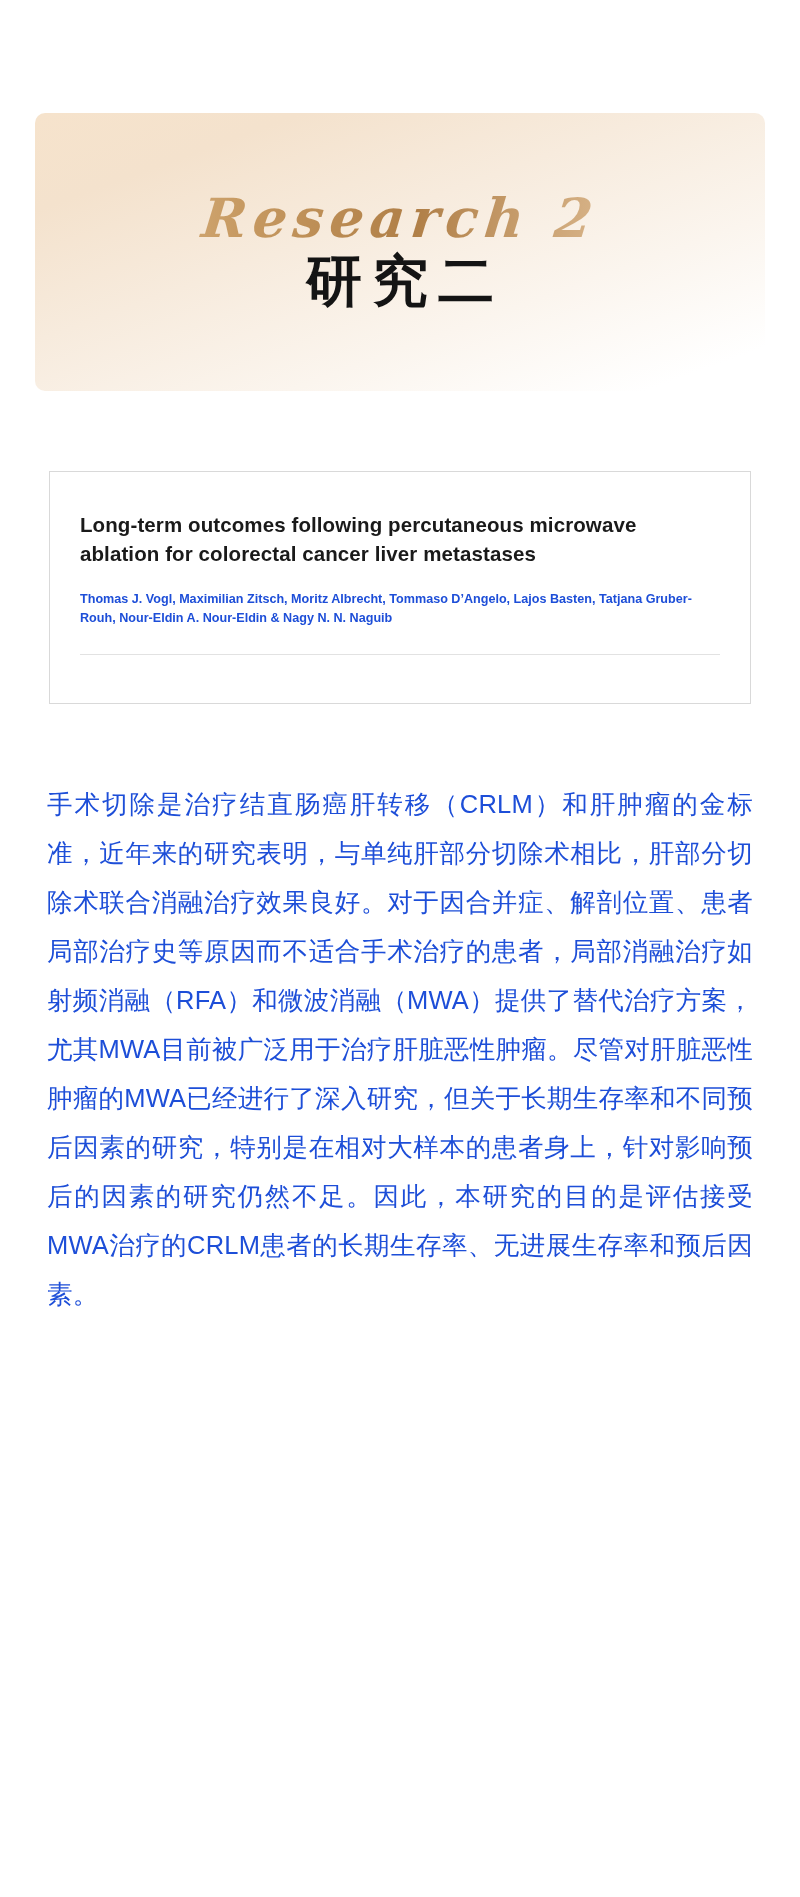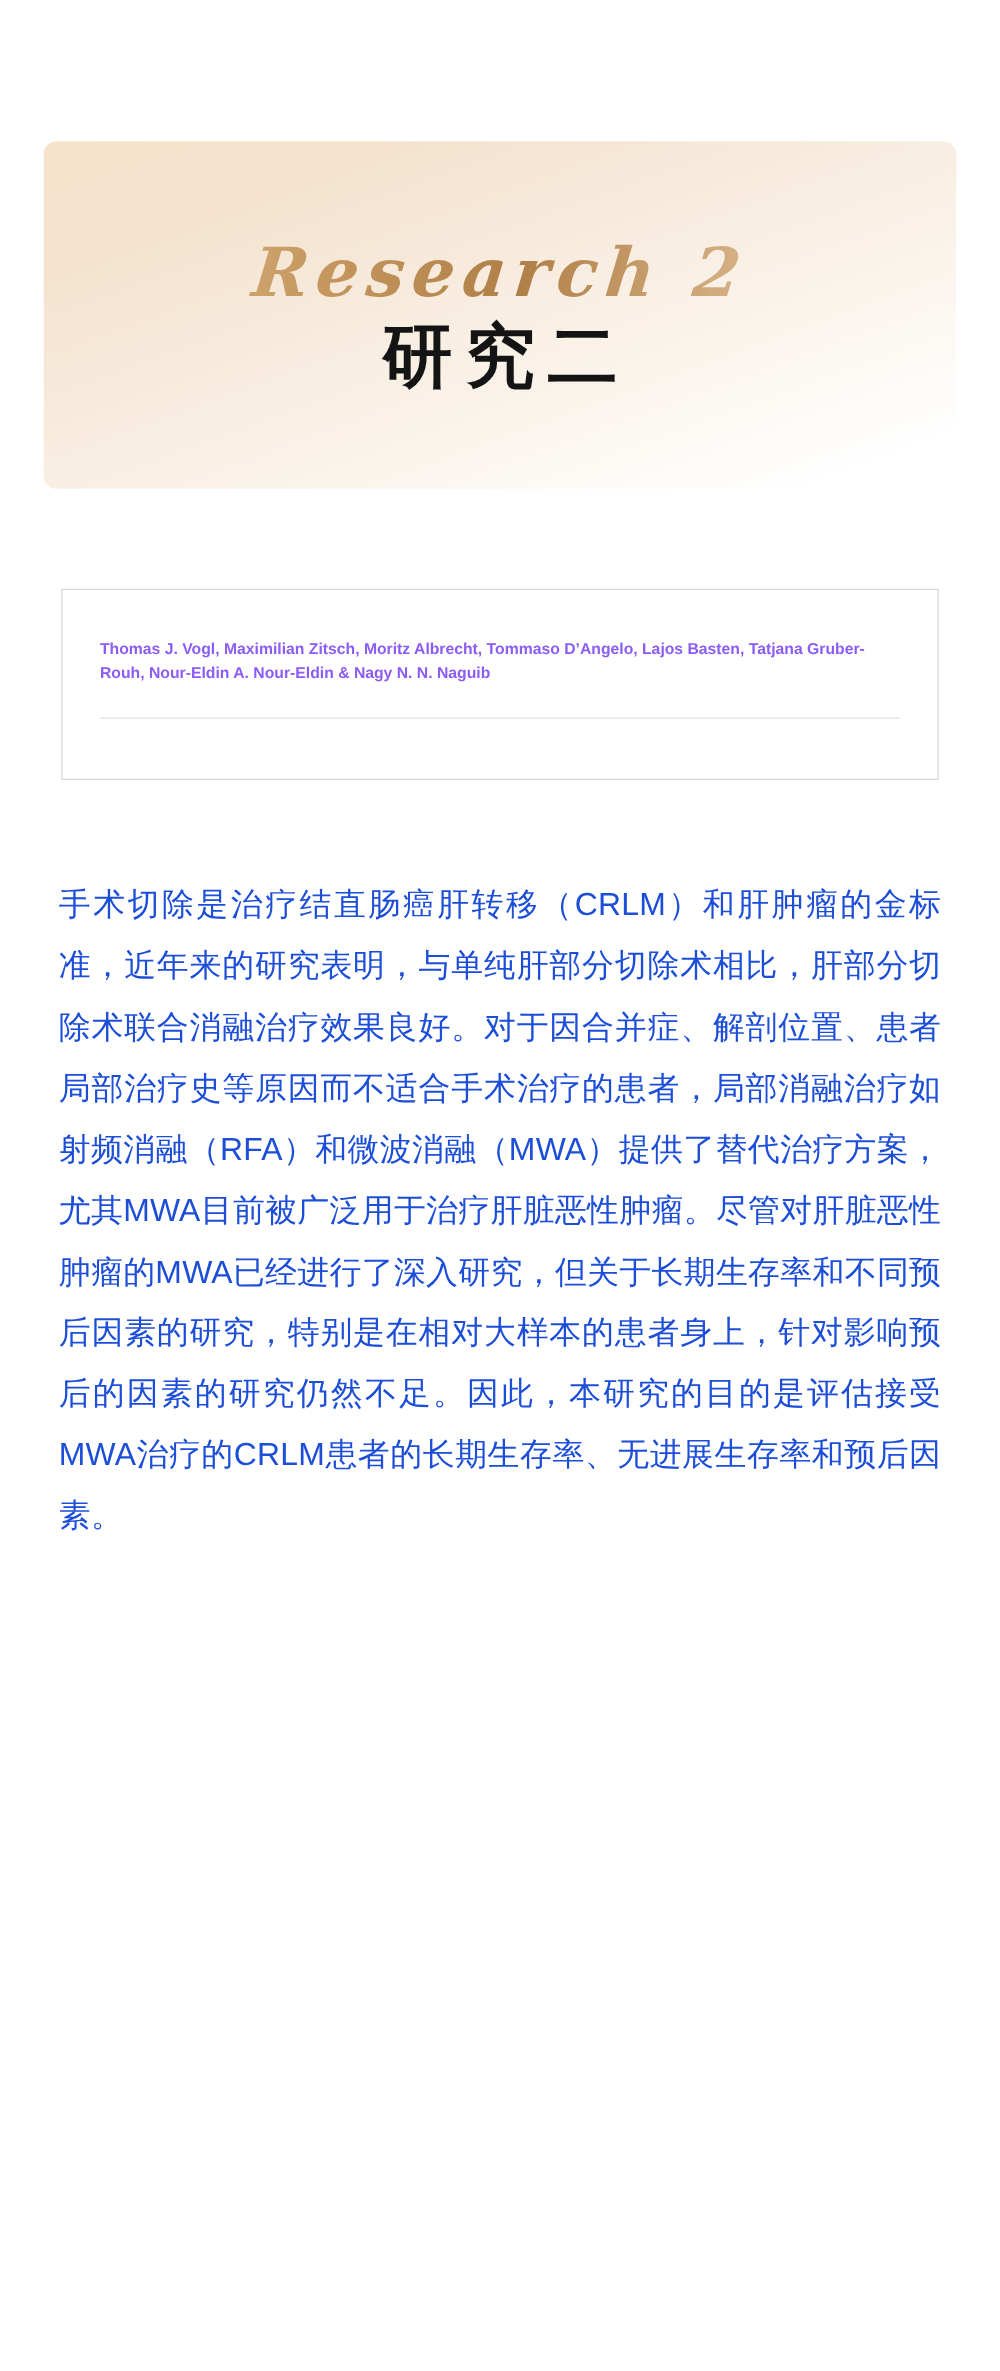--- a/index.html
+++ b/index.html
@@ -49,21 +49,21 @@
     background: linear-gradient(90deg, #e7c79b 0%, #c79a62 28%, #b07f47 52%, #d8b489 78%, #e9d0ad 100%);
     -webkit-background-clip: text;
     background-clip: text;
     color: transparent;
     line-height: 1;
     margin: 0;
     padding: 0 0 6px 0;
     transform: skewX(-6deg);
   }
   .hero-cn {
-    font-family: Liberation Sans, sans-serif;
+    font-family: Liberation Mono, monospace;
     font-weight: 700;
     font-size: 56px;
     letter-spacing: 10px;
     color: #141414;
     line-height: 1.15;
     margin: 2px 0 0 0;
     padding-left: 10px;
   }
 
   
@@ -81,21 +81,21 @@
     line-height: 1.42;
     color: #1a1a1a;
     margin: 0 0 22px 0;
     letter-spacing: 0.1px;
   }
   .card-authors {
     font-family: "Liberation Sans", sans-serif;
     font-size: 12.6px;
     font-weight: 700;
     line-height: 1.5;
-    color: #8b5cf6;
+    color: #1d4ed8;
     margin: 0 0 26px 0;
   }
   .card-divider {
     border: 0;
     border-top: 1px solid #e2e2e2;
     margin: 0 0 18px 0;
   }
   .card-meta {
     font-family: "Liberation Sans", sans-serif;
     font-size: 12.6px;
@@ -124,19 +124,20 @@
 <div class="page">
 
   <div class="hero">
     <div class="hero-inner">
       <div class="hero-script">Research 2</div>
       <div class="hero-cn">研究二</div>
     </div>
   </div>
 
   <div class="card">
+    <h1 class="card-title">Long-term outcomes following percutaneous microwave ablation for colorectal cancer liver metastases</h1>
     <div class="card-authors">Thomas J. Vogl, Maximilian Zitsch, Moritz Albrecht, Tommaso D’Angelo, Lajos Basten, Tatjana Gruber-Rouh, Nour-Eldin A. Nour-Eldin &amp; Nagy N. N. Naguib</div>
     <hr class="card-divider">
   </div>
 
   <div class="body-copy">手术切除是治疗结直肠癌肝转移（CRLM）和肝肿瘤的金标准，近年来的研究表明，与单纯肝部分切除术相比，肝部分切除术联合消融治疗效果良好。对于因合并症、解剖位置、患者局部治疗史等原因而不适合手术治疗的患者，局部消融治疗如射频消融（RFA）和微波消融（MWA）提供了替代治疗方案，尤其MWA目前被广泛用于治疗肝脏恶性肿瘤。尽管对肝脏恶性肿瘤的MWA已经进行了深入研究，但关于长期生存率和不同预后因素的研究，特别是在相对大样本的患者身上，针对影响预后的因素的研究仍然不足。因此，本研究的目的是评估接受MWA治疗的CRLM患者的长期生存率、无进展生存率和预后因素。</div>
 
 </div>
 
 </body></html>

